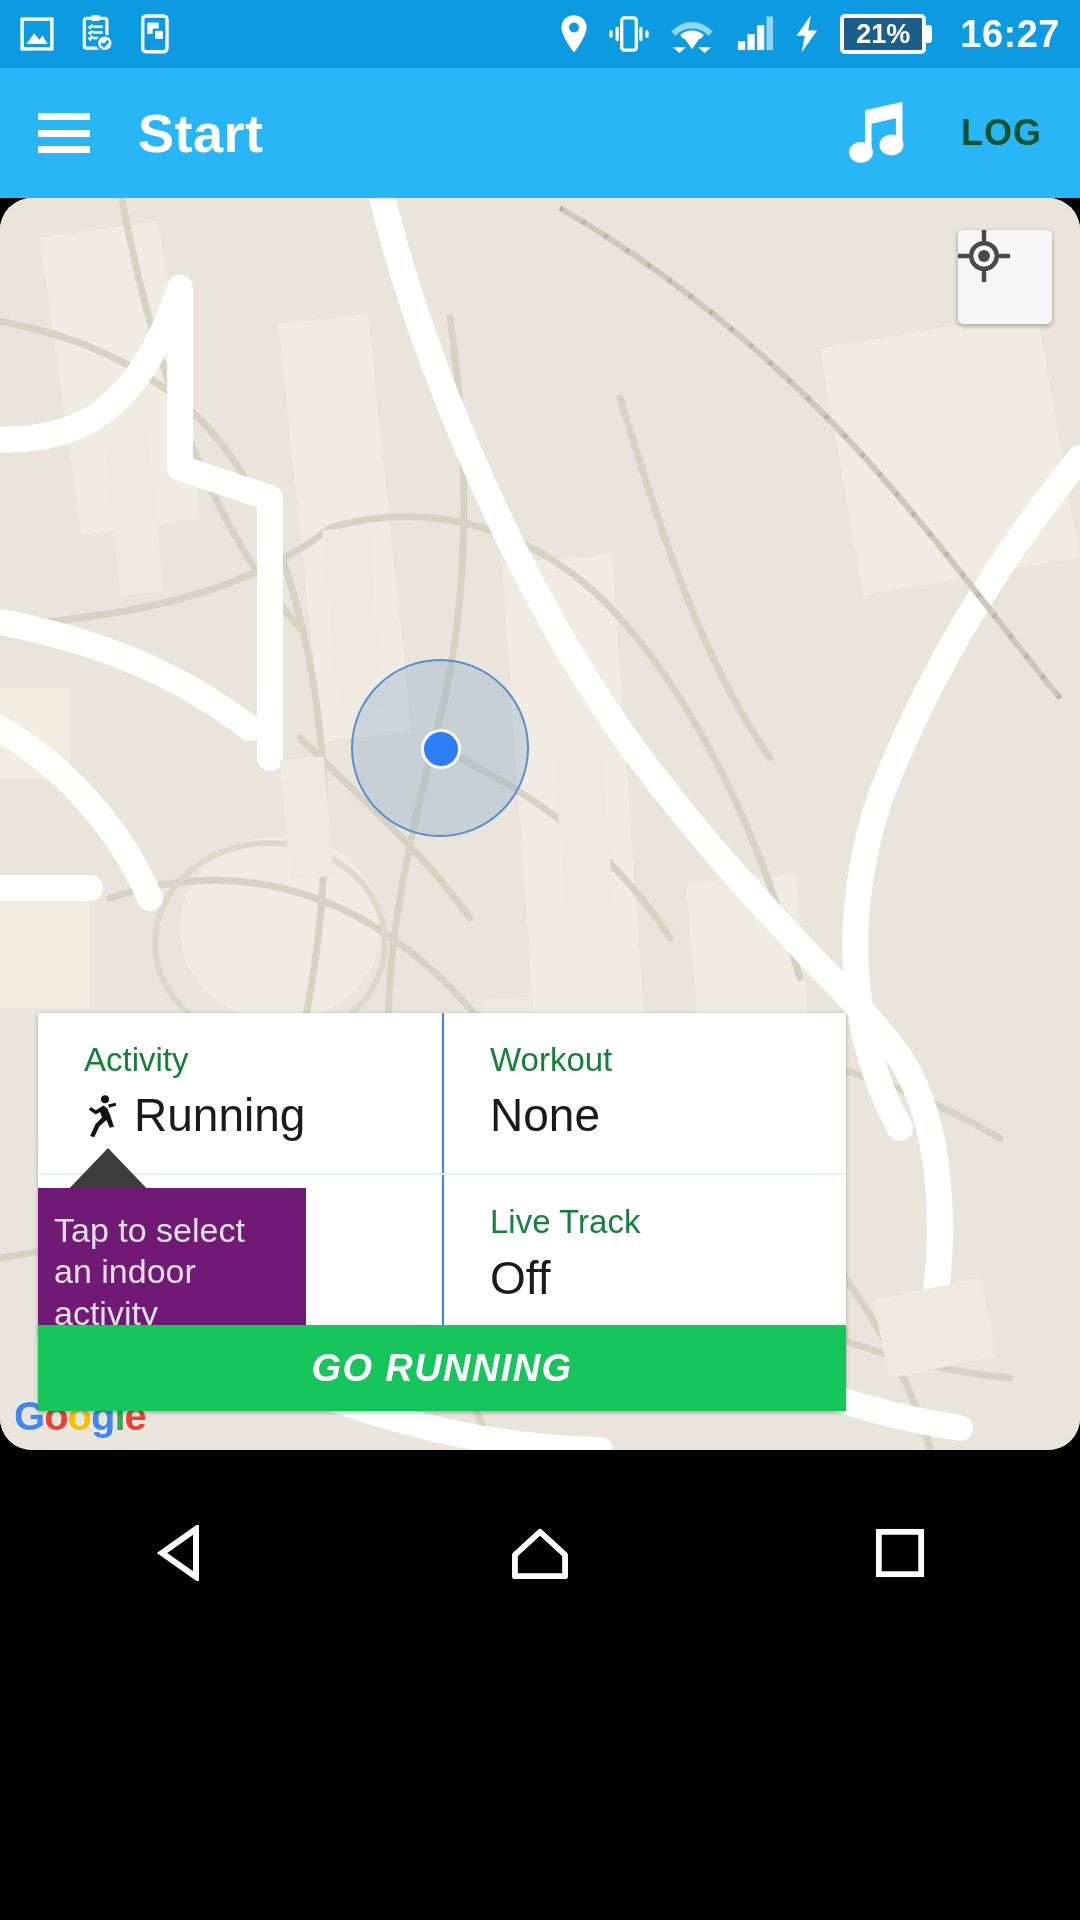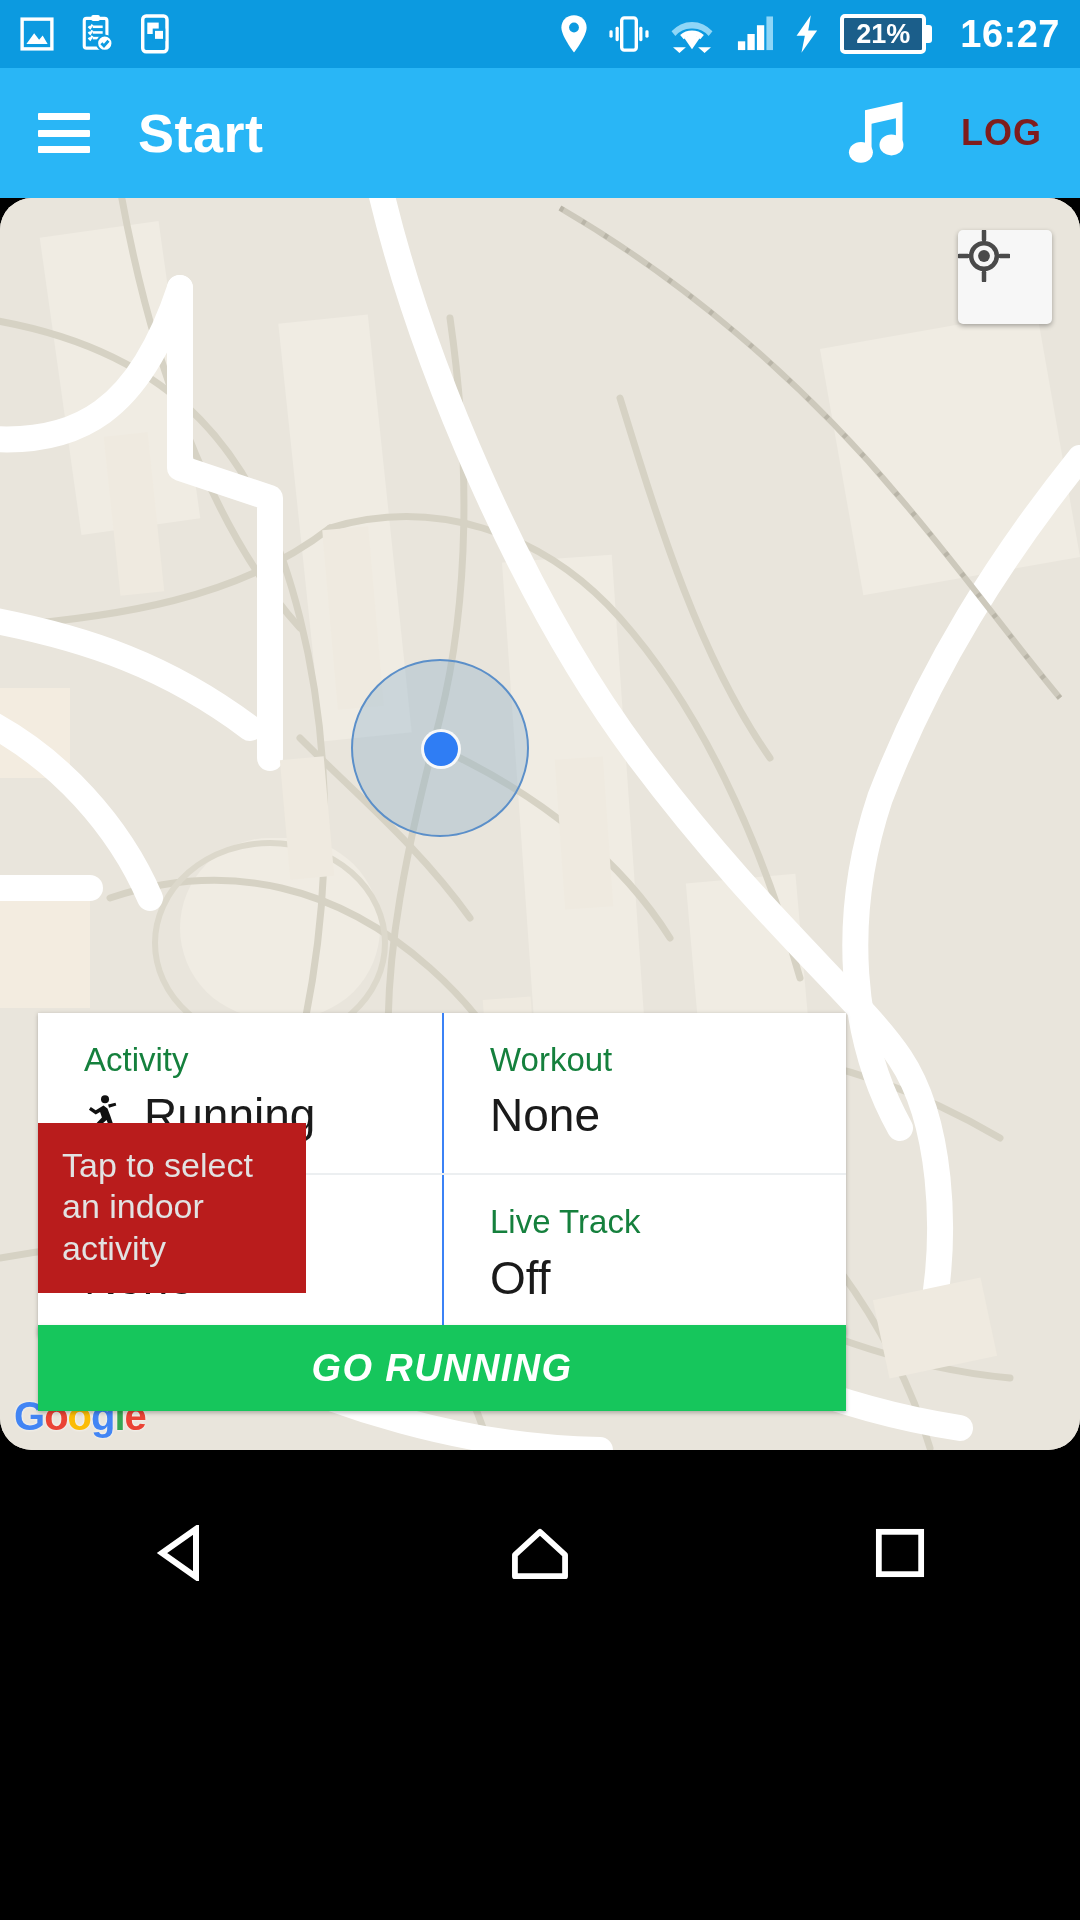--- a/index.html
+++ b/index.html
@@ -34,21 +34,21 @@
   .appbar{
     position:absolute; left:0; top:68px; width:1080px; height:130px;
     background:#29b6f6; display:flex; align-items:center; padding:16px 38px;
   }
   .hamburger{ width:52px; height:40px; display:flex; flex-direction:column;
     justify-content:space-between; cursor:pointer; }
   .hamburger i{ display:block; height:7px; background:#fff; border-radius:1px; }
   .appbar-title{ color:#fff; font-size:54px; font-weight:bold; margin-left:48px;
                  letter-spacing:.5px; }
   .appbar-actions{ margin-left:auto; display:flex; align-items:center; gap:56px; }
-  .log-btn{ color:#7f1d1d; font-size:36px; font-weight:bold; letter-spacing:1px; }
+  .log-btn{ color:#14532d; font-size:36px; font-weight:bold; letter-spacing:1px; }
 
   
   .map{
     position:absolute; left:0; top:198px; width:1080px; height:1252px;
     background:#e9e5dc; overflow:hidden;border-radius:32px;
   }
   .map svg{ position:absolute; left:0; top:0; }
 
   .mylocation{
     position:absolute; right:28px; top:32px; width:94px; height:94px;
@@ -102,27 +102,27 @@
   }
   .card-row{ display:flex; }
   .card-row + .card-row{ border-top:2px solid #eceff1; }
   .cell{
     width:404px; padding:26px 0 30px 46px; min-height:135px;
   }
   .cell + .cell{ border-left:2px solid #3b82f6; }
   .cell-label{ font-size:33px; color:#15803d; line-height:1.25; }
   .cell-value{
     font-size:46px; color:#1a1a1a; margin-top:8px; line-height:1.2;
-    display:flex; align-items:center; gap:26px;
+    display:flex; align-items:center; gap:16px;
   }
 
   
   .tooltip{
-    position:absolute; left:38px; top:1123px; width:268px;
-    background:#b91c1c; color:#e2e2e2; padding:22px 24px 24px 24px;
+    position:absolute; left:38px; top:1188px; width:268px;
+    background:#701a75; color:#e2e2e2; padding:22px 24px 24px 16px;
     font-size:34px; line-height:1.22;
   }
   .tooltip-arrow{
     position:absolute; left:64px; top:1148px; width:0; height:0;
     border-left:44px solid transparent; border-right:44px solid transparent;
     border-bottom:46px solid #3d3d3d;
   }
 
   
   .cta{

